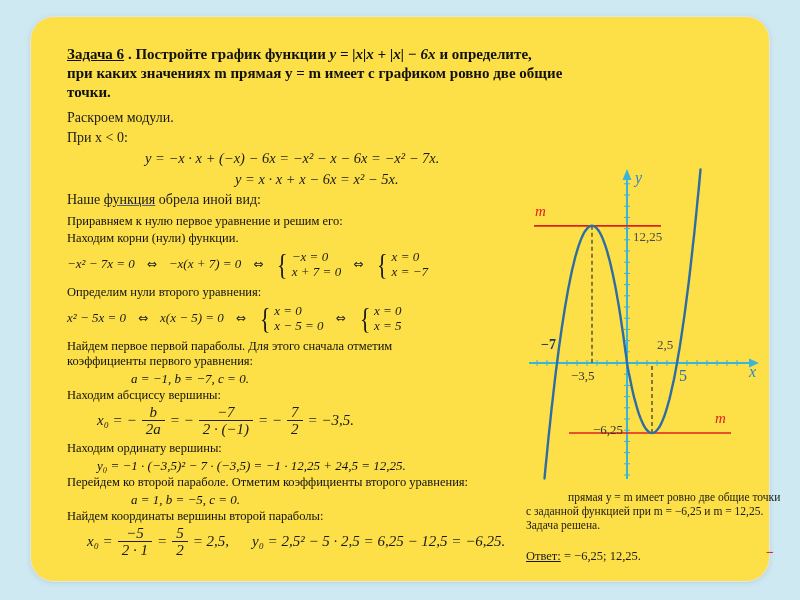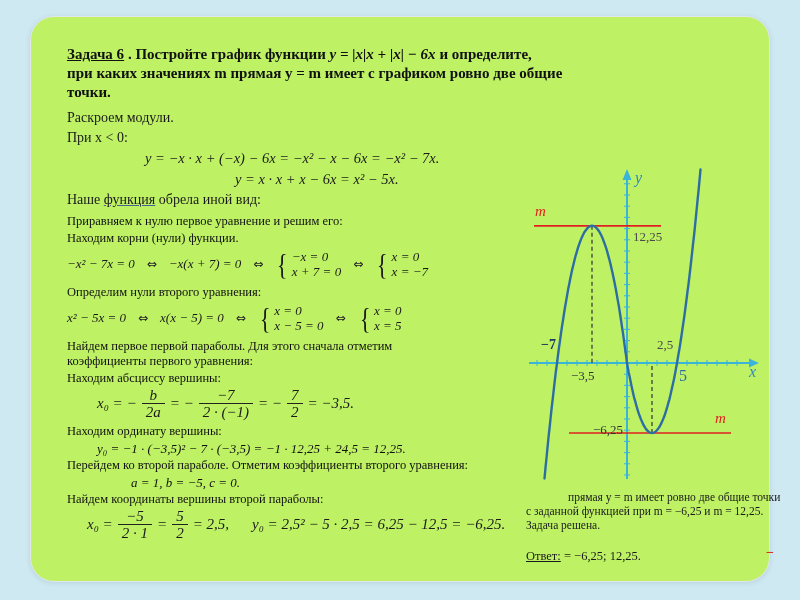--- a/index.html
+++ b/index.html
@@ -6,21 +6,21 @@
   html,body { width:800px; height:600px; }
   body {
     background:#cfe9f2;
     font-family:"Liberation Serif","DejaVu Serif",serif;
     color:#1a1a1a;
     position:relative;
     overflow:hidden;
   }
   .card {
     position:absolute; left:30px; top:16px; width:740px; height:566px;
-    background:#bef264; border-radius:24px;
+    background:#fde047; border-radius:24px;
     border:1px solid #e0e6ea;
     box-shadow:0 1px 5px rgba(70,110,130,0.18);
   }
   .title {
     position:absolute; left:36px; top:28px; width:630px;
     font-weight:bold; font-size:15px; line-height:19px; color:#111;
   }
   .u { text-decoration:underline; }
   .math { font-style:italic; }
   .wavy { text-decoration:underline; text-decoration-color:#44628f; }
@@ -125,20 +125,21 @@
       <span class="cases">
         <span class="brace">{</span>
         <span class="case-col">
           <span>x = 0</span>
           <span>x = 5</span>
         </span>
       </span>
     </div>
 
     <p class="t12"><span>Найдем первое первой параболы. Для этого сначала отметим</span><br><span>коэффициенты первого уравнения:</span></p>
+    <p class="t12 ind64">a = −1,    b = −7,    c = 0.</p>
     <p class="t12">Находим абсциссу вершины:</p>
 
     <div class="frow ind30">
       <span>x₀ = −</span>
       <span class="frac">
           <span class="num">b</span>
           <span class="den">2a</span>
         </span>
       <span>= −</span>
       <span class="frac">

